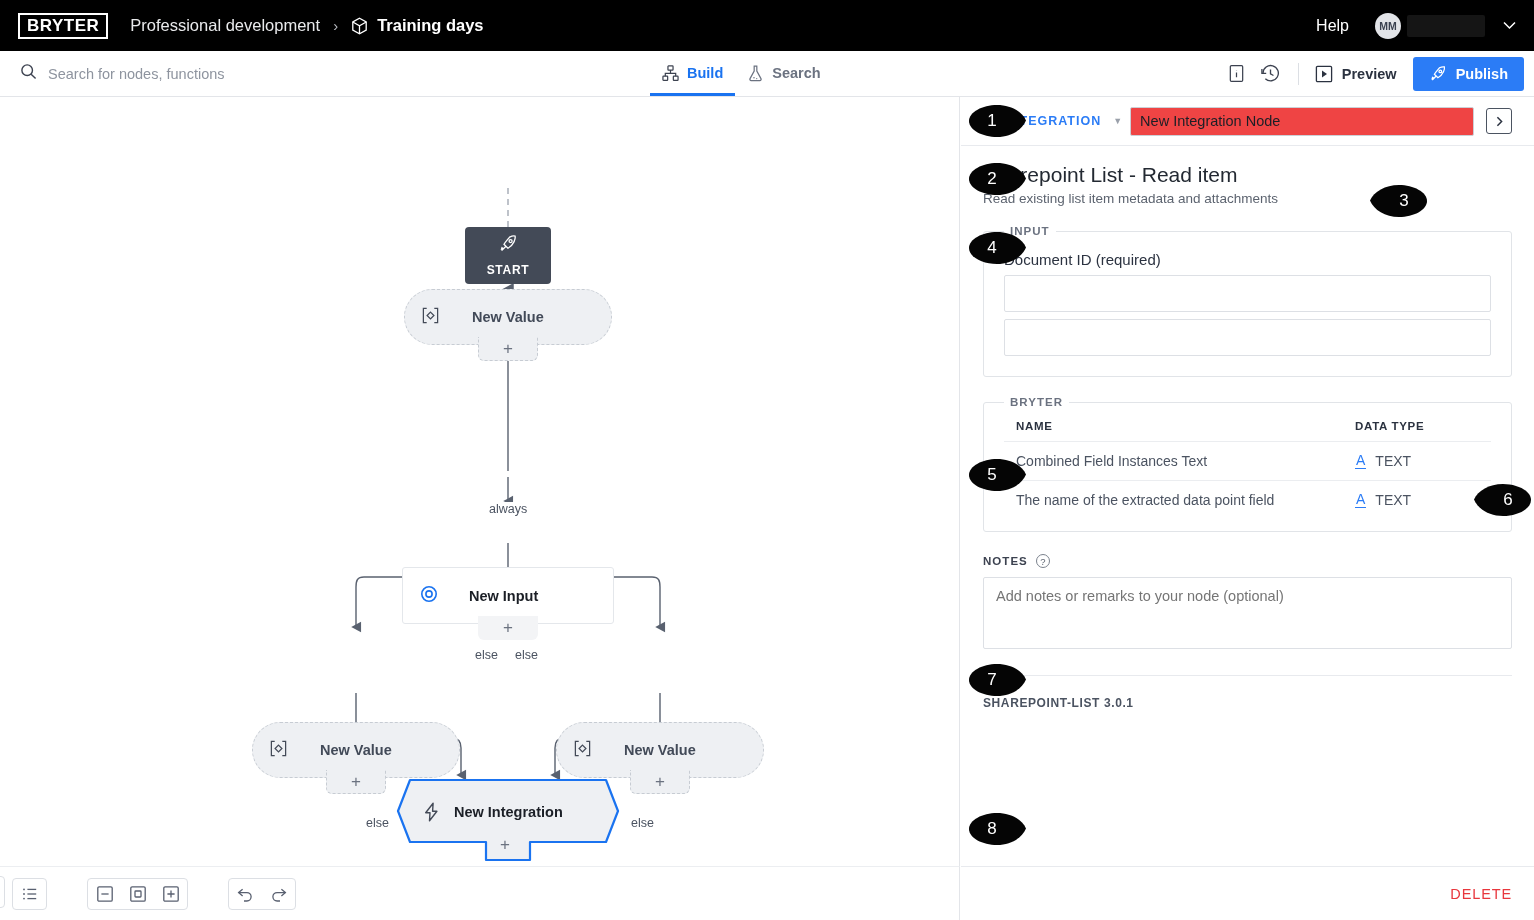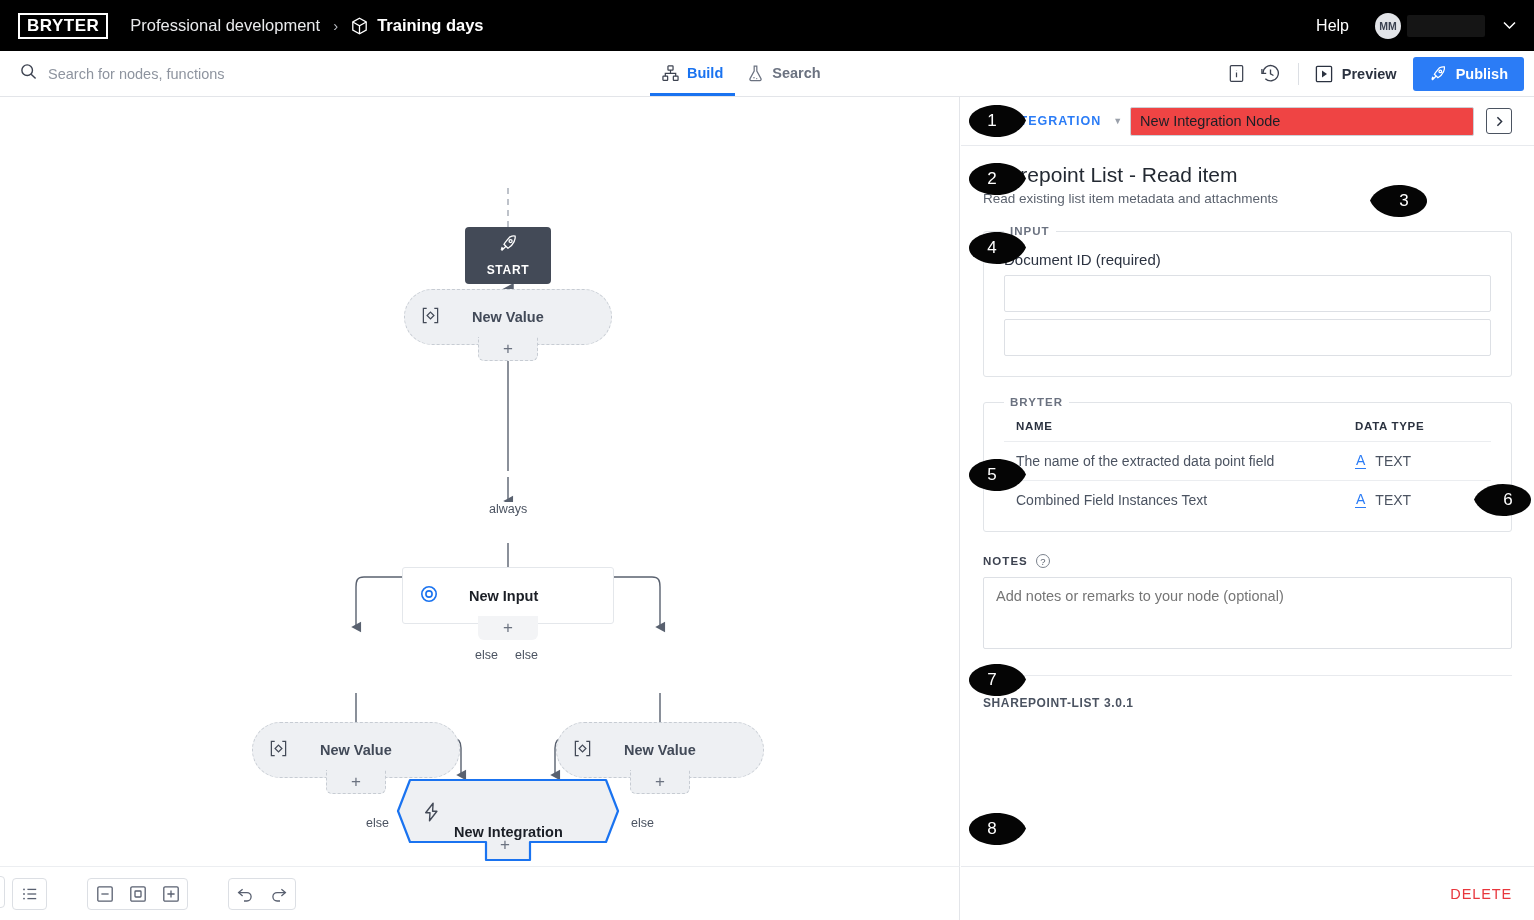--- a/index.html
+++ b/index.html
@@ -353,21 +353,21 @@
 
   <div style="position:absolute;left:396px;top:681px;width:224px;height:86px;">
     <svg width="224" height="86" viewBox="0 0 224 86" style="position:absolute;left:0;top:0;">
       <path d="M14 2 H210 L222 33 L210 64 H134 V82 H90 V64 H14 L2 33 Z" fill="#eef0f3" stroke="#1a73f0" stroke-width="2.2" stroke-linejoin="round"></path>
     </svg>
     <span style="position:absolute;left:26px;top:24px;">
       <svg width="19" height="20" viewBox="0 0 18 20" fill="none" stroke="#434a57" stroke-width="1.4" stroke-linejoin="round">
         <path d="M10.6 1.2 3.2 10.8h4.3L7 18.8l7.4-9.6h-4.3z"></path>
       </svg>
     </span>
-    <span class="node-label" style="position:absolute;left:58px;top:26px;color:#1b1f26;margin-top:20px;">New Integration</span>
+    <span class="node-label" style="position:absolute;left:58px;top:26px;color:#1b1f26;">New Integration</span>
     <span style="position:absolute;left:104px;top:57px;color:#6b7280;font-size:17px;">+</span>
   </div>
 </div>
 
 <div class="cbottom">
   <div class="btngrp">
     <span class="b">
       <svg width="18" height="18" viewBox="0 0 18 18" fill="none" stroke="#596070" stroke-width="1.3">
         <circle cx="3" cy="4.4" r=".9" fill="#596070" stroke="none"></circle>
           <path d="M6.4 4.4h8.8"></path>
@@ -451,30 +451,30 @@
       <legend>BRYTER</legend>
       <table class="out">
         <thead>
           <tr>
             <th>NAME</th>
             <th class="dt">DATA TYPE</th>
           </tr>
         </thead>
         <tbody>
           <tr>
-            <td>The name of the extracted data point field</td>
+            <td>Combined Field Instances Text</td>
             <td class="dt">
               <span class="typecell">
                 <span class="a-ic">A</span>
                 <span>TEXT</span>
               </span>
             </td>
           </tr>
           <tr>
-            <td>Combined Field Instances Text</td>
+            <td>The name of the extracted data point field</td>
             <td class="dt">
               <span class="typecell">
                 <span class="a-ic">A</span>
                 <span>TEXT</span>
               </span>
             </td>
           </tr>
         </tbody>
       </table>
     </fieldset>

